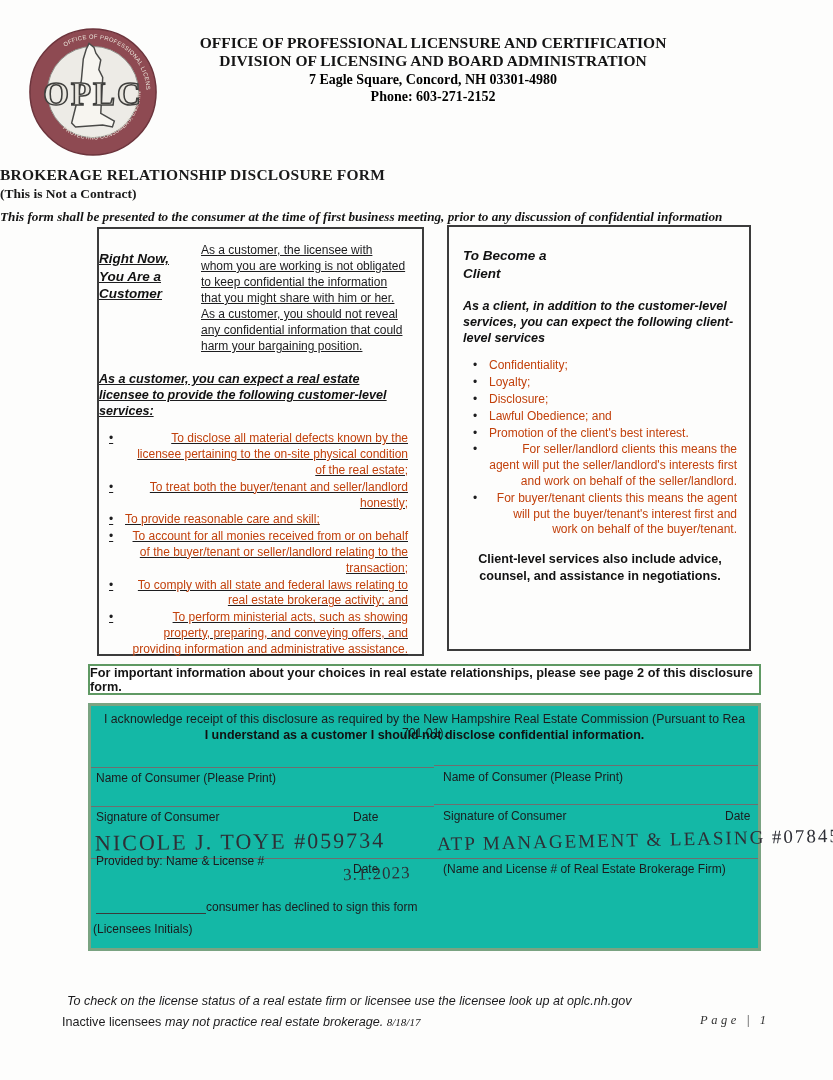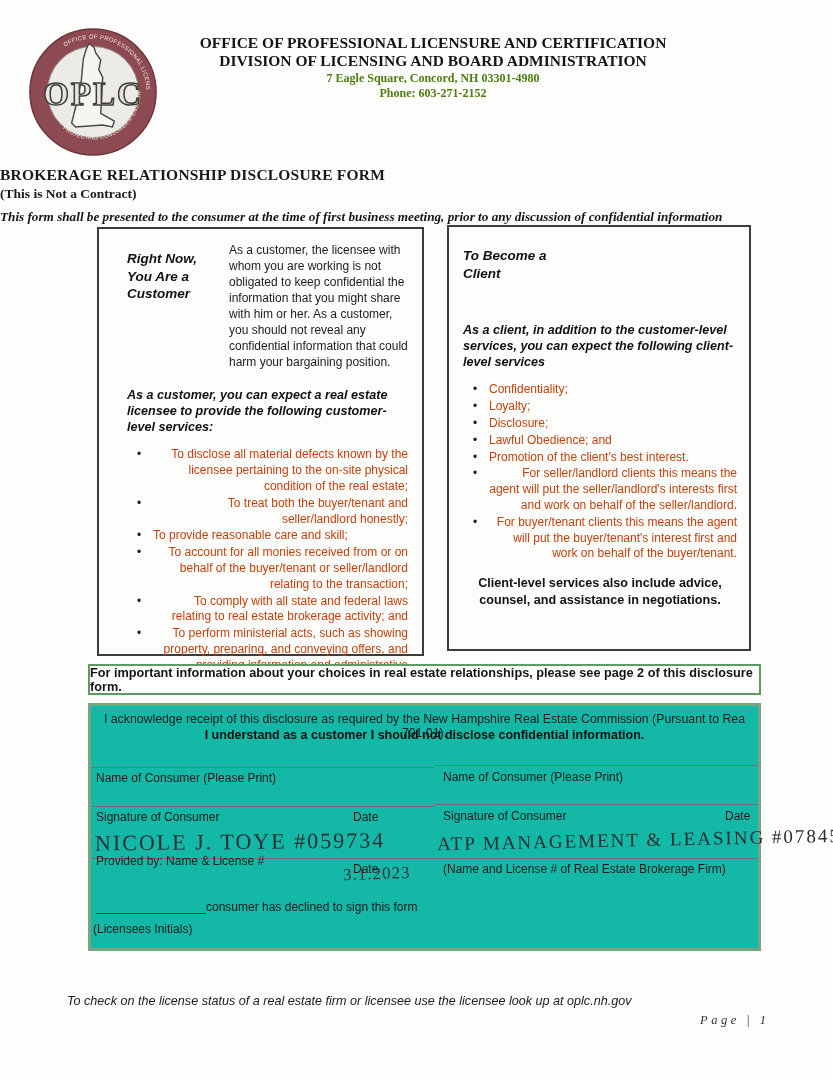--- a/index.html
+++ b/index.html
@@ -4,43 +4,43 @@
 <style>
   html,body{margin:0;padding:0;background:#e9e9e9;}
   .page{position:relative;width:833px;height:1080px;background:#fdfdfc;margin:0 auto;
         font-family:"Liberation Sans",sans-serif;color:#1d1d1f;overflow:hidden;}
 
   
   .logo{position:absolute;left:24px;top:26px;width:138px;height:132px;}
   .header-text{position:absolute;left:33px;top:34px;width:800px;text-align:center;}
   .h-title{font-family:"Liberation Serif",serif;font-weight:bold;font-size:27px;line-height:1.05;color:#141414;}
   .h-l1,.h-l2{font-family:"Liberation Serif",serif;font-weight:bold;font-size:15.5px;line-height:1.18;color:#141414;}
-  .h-addr,.h-phone{font-family:"Liberation Serif",serif;font-weight:bold;font-size:12px;line-height:1.25;color:#4d7c0f;}
+  .h-addr,.h-phone{font-family:"Liberation Serif",serif;font-weight:bold;font-size:14px;line-height:1.25;color:#000000;}
 
   
   .title-block{position:absolute;left:0;top:166px;width:833px;text-align:left;}
   .t-main{font-family:"Liberation Serif",serif;font-weight:600;font-size:15.5px;letter-spacing:.2px;color:#1a1a1a;}
   .t-sub{font-family:"Liberation Serif",serif;font-weight:bold;font-size:13.5px;margin-top:2px;color:#1a1a1a;}
   .t-notice{font-family:"Liberation Serif",serif;font-weight:bold;font-style:italic;font-size:13.2px;margin-top:7px;color:#141414;}
 
   
   .customer-box{position:absolute;left:97px;top:227px;width:327px;height:429px;border:2px solid #3c3c3c;
-                box-sizing:border-box;padding:13px 14px 10px 28px;}
+                box-sizing:border-box;padding:13px 14px 10px 0;text-decoration:underline;}
   .client-box{position:absolute;left:447px;top:225px;width:304px;height:426px;border:2px solid #3c3c3c;
               box-sizing:border-box;padding:14px 12px 10px 14px;}
   .box-head-row{display:flex;}
   .box-heading{font-weight:bold;font-style:italic;font-size:13.5px;line-height:1.3;color:#111;}
   .cust-heading{width:92px;padding-top:8px;flex:none;}
   .cli-heading{width:122px;padding-top:6px;flex:none;}
   .box-intro{font-size:12px;line-height:16px;color:#1b1b1d;}
   .cust-intro{width:206px;margin-left:10px;}
   .cli-intro{width:156px;margin-left:4px;font-size:11.3px;line-height:14.5px;}
   .services-lead{font-weight:bold;font-style:italic;font-size:12.6px;line-height:1.28;color:#111;}
   .cust-lead{margin-top:17px;}
-  .cli-lead{margin-top:40px;}
+  .cli-lead{margin-top:16px;}
   ul.blist{list-style:none;margin:12px 0 0 0;padding:0;}
   ul.blist li{display:flex;margin-bottom:1px;}
   ul.blist .bm{flex:none;width:16px;margin-left:10px;font-size:12px;}
   ul.blist .bt{font-size:12px;line-height:15.8px;color:#c2410c;text-align:right;}
   .cli-blist{margin-top:14px;}
   .cli-blist .bt{line-height:16px;}
   .client-footer{font-weight:bold;font-size:12.6px;line-height:1.3;text-align:center;margin-top:13px;color:#111;}
 
   
   .banner{position:absolute;left:88px;top:664px;width:673px;height:31px;border:2px solid #5f9963;
@@ -210,15 +210,18 @@
       <span class="blank-line"></span><span>consumer has declined to sign this form</span>
     </div>
     <div class="flabel" style="left:2px;top:216px;">(Licensees Initials)</div>
   </div>
 
   <div class="hand hand-sig1">NICOLE J. TOYE #059734</div>
   <div class="hand hand-sig2">ATP MANAGEMENT &amp; LEASING #078451</div>
   <div class="hand hand-date">3.1.2023</div>
 
   <div class="f1">To check on the license status of a real estate firm or licensee use the licensee look up at oplc.nh.gov</div>
+  <div class="f2">
+    <span>Inactive licensees </span><span class="it">may not practice real estate brokerage. </span><span class="rev">8/18/17</span>
+  </div>
   <div class="pageno">Page | 1</div>
 
 </div>
 
 </body></html>

